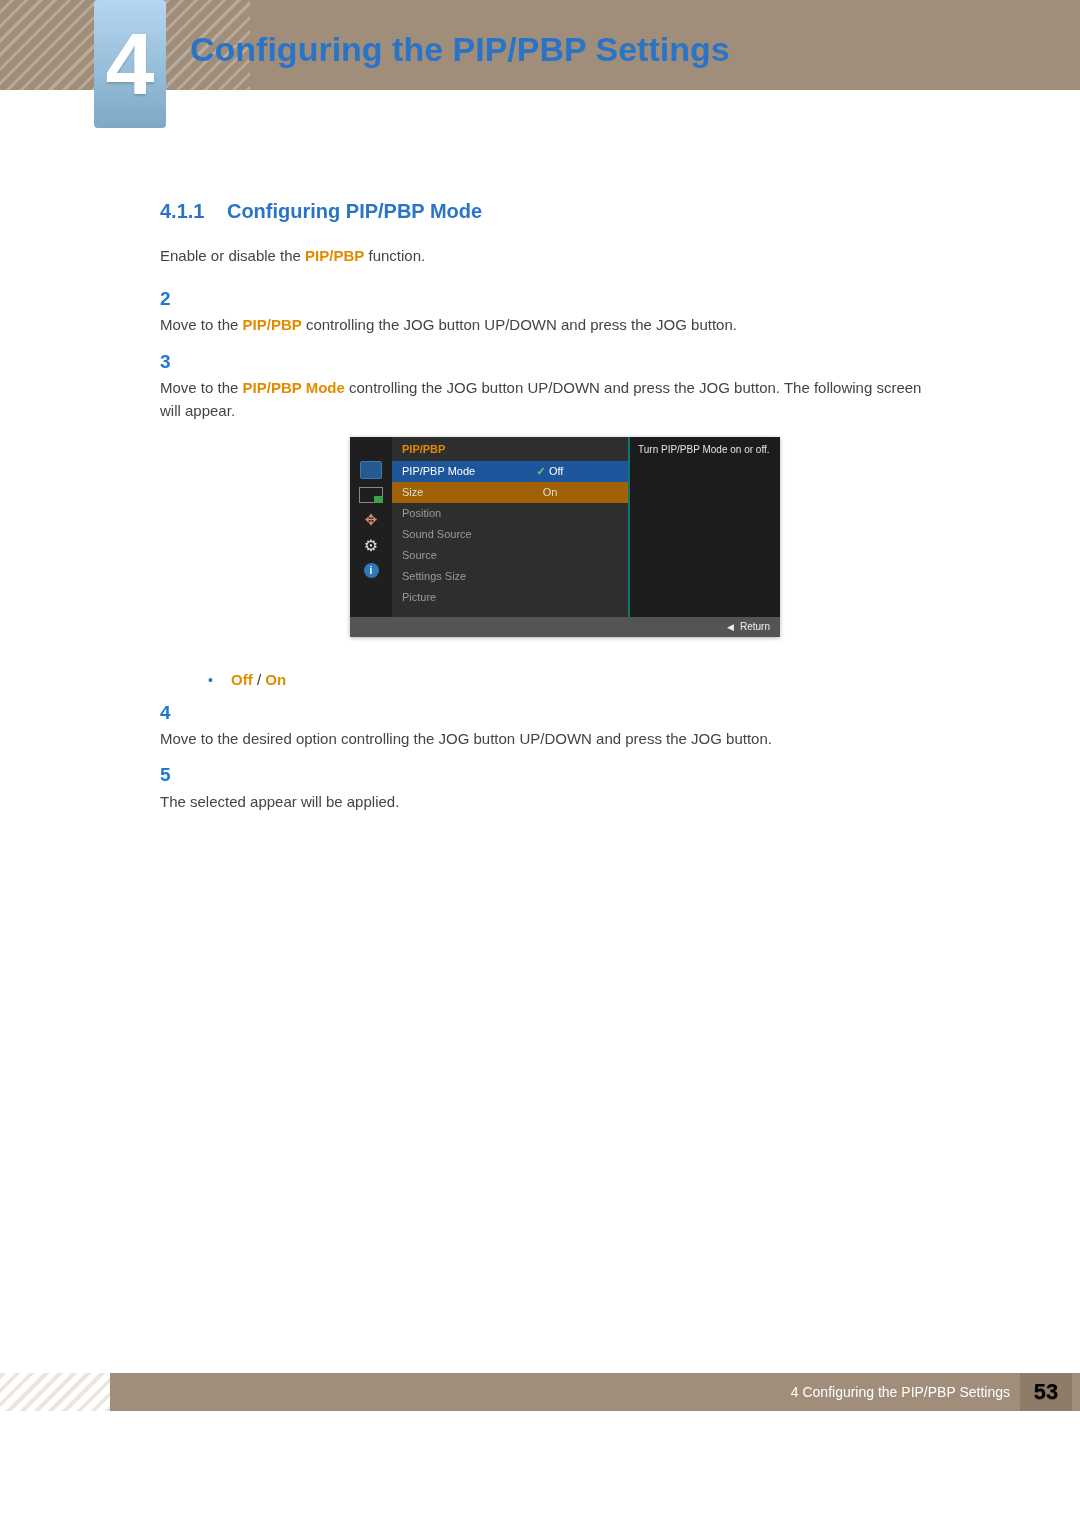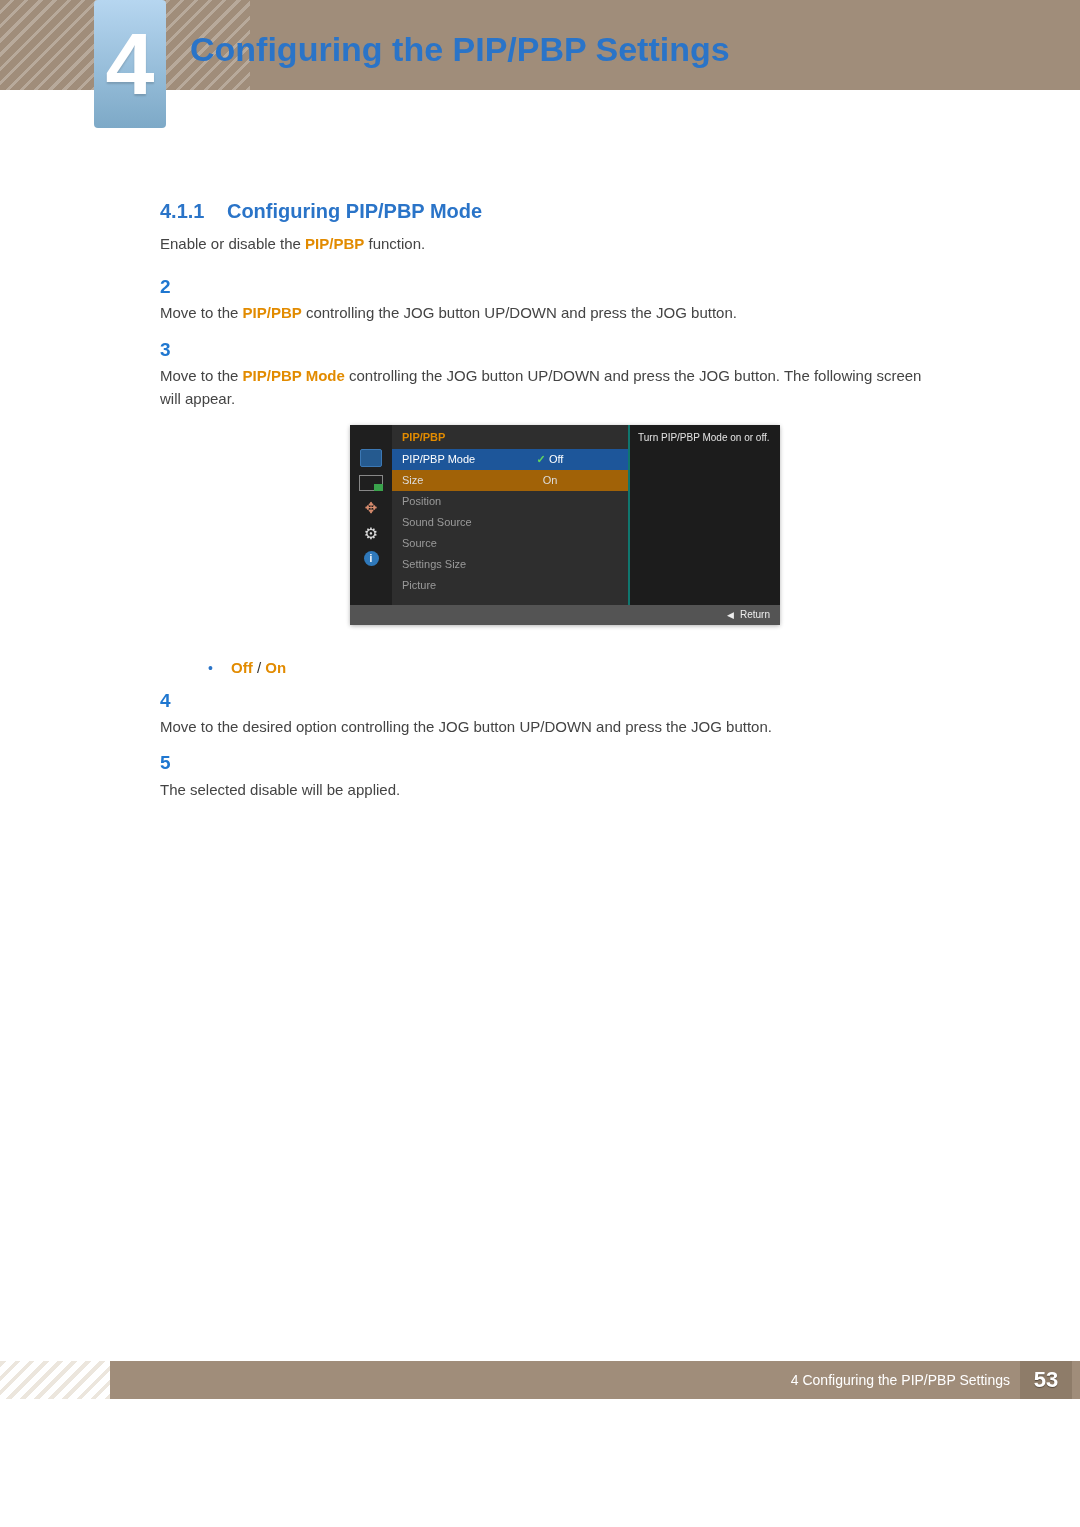--- a/index.html
+++ b/index.html
@@ -57,21 +57,21 @@
     font-size: 34px;
     font-weight: 700;
     color: #2a74c8;
   }
 
   
   .content {
     padding: 70px 110px 0 160px;
   }
   .sec-line {
-    margin-bottom: 12px;
+    margin-bottom: 24px;
   }
   .sec-num {
     color: #2a74c8;
     font-weight: 700;
     font-size: 20px;
     margin-right: 18px;
   }
   .sec-title {
     color: #2a74c8;
     font-weight: 700;
@@ -181,21 +181,21 @@
   .pf-strip {
     position:absolute; left:110px; right:0; bottom:0; height:38px;
     background:#a08d7a;
     display:flex; align-items:center; justify-content:flex-end; padding-right:8px;
   }
   .pf-label { color:#fff; font-size:14px; margin-right:10px; }
   .pf-number-box {
     width: 52px; height:38px; background:#8e7c69;
     display:flex; align-items:center; justify-content:center;
   }
-  .pf-number { color:#ffffff; font-size:22px; font-weight:700; text-shadow:0 1px 1px rgba(0,0,0,.4); }
+  .pf-number { color:#000000; font-size:22px; font-weight:700; text-shadow:0 1px 1px rgba(0,0,0,.4); }
 </style>
 </head>
 <body>
 
 <div class="header-bar">
   <div class="header-strip"></div>
   <div class="chapter-box">
     <span class="chapter-number">4</span>
   </div>
   <div class="chapter-title">Configuring the PIP/PBP Settings</div>
@@ -279,21 +279,21 @@
     <span class="orange">Off</span><span> / </span><span class="orange">On</span>
   </div>
 
   <ol class="steps">
     <li>
       <span class="blue-num">4</span>
       <span class="step-body">Move to the desired option controlling the JOG button UP/DOWN and press the JOG button.</span>
     </li>
     <li>
       <span class="blue-num">5</span>
-      <span class="step-body">The selected disable will be applied.</span>
+      <span class="step-body">The selected appear will be applied.</span>
     </li>
   </ol>
 
 </div>
 
 <div class="page-footer">
   <div class="pf-stripes"></div>
   <div class="pf-strip">
     <span class="pf-label">4 Configuring the PIP/PBP Settings</span>
     <div class="pf-number-box">

